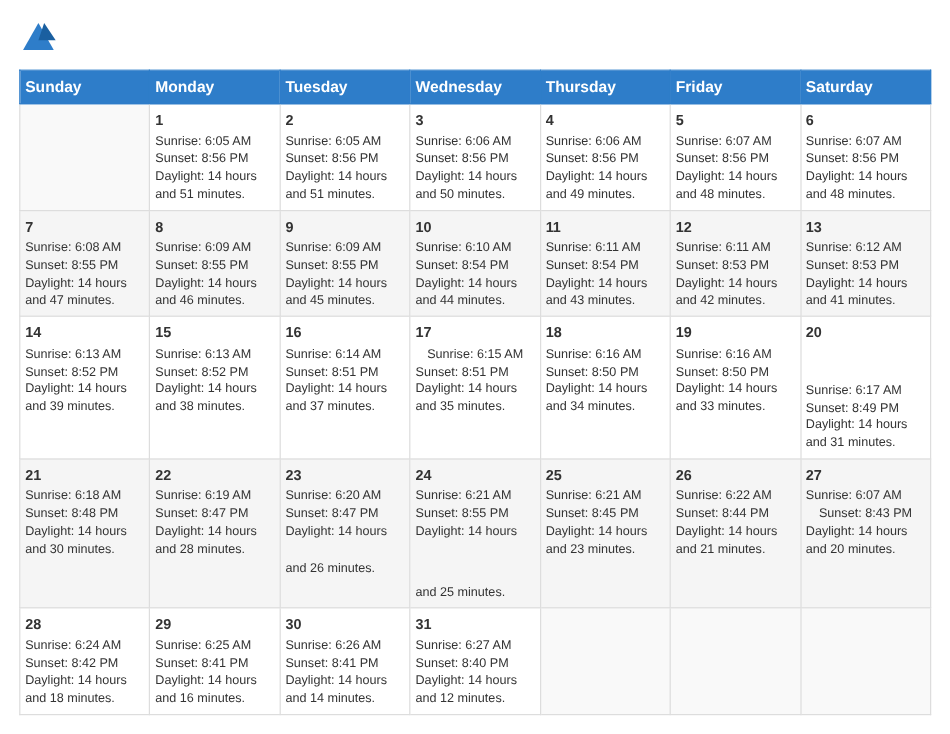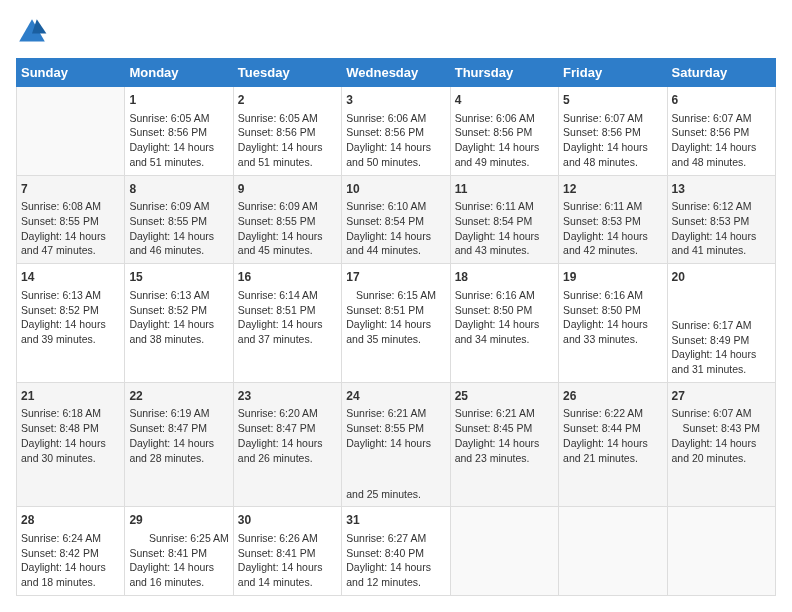--- a/index.html
+++ b/index.html
@@ -283,21 +283,21 @@
           <span style="display: block;">Sunrise: 6:19 AM</span>
           <span style="display: block;">Sunset: 8:47 PM</span>
           <span style="display: block;">Daylight: 14 hours</span>
           <span style="display: block;">and 28 minutes.</span>
         </td>
         <td>
           <span class="day-num">23</span>
           <span style="display: block;">Sunrise: 6:20 AM</span>
           <span style="display: block;">Sunset: 8:47 PM</span>
           <span style="display: block;">Daylight: 14 hours</span>
-          <span style="display: block;">and 26 minutes.</span>
+          <span style="display: block; margin-top: 16px;">and 26 minutes.</span>
         </td>
         <td>
           <span class="day-num">24</span>
           <span style="display: block;">Sunrise: 6:21 AM</span>
           <span style="display: block;">Sunset: 8:55 PM</span>
           <span style="display: block;">Daylight: 14 hours</span>
           <span style="display: block; margin-top: 36px;">and 25 minutes.</span>
         </td>
         <td>
           <span class="day-num">25</span>
@@ -324,21 +324,21 @@
       <tr>
         <td>
           <span class="day-num">28</span>
           <span style="display: block;">Sunrise: 6:24 AM</span>
           <span style="display: block;">Sunset: 8:42 PM</span>
           <span style="display: block;">Daylight: 14 hours</span>
           <span style="display: block;">and 18 minutes.</span>
         </td>
         <td>
           <span class="day-num">29</span>
-          <span style="display: block; text-align: right;">Sunrise: 6:25 AM</span>
+          <span style="display: block;">Sunrise: 6:25 AM</span>
           <span style="display: block;">Sunset: 8:41 PM</span>
           <span style="display: block;">Daylight: 14 hours</span>
           <span style="display: block;">and 16 minutes.</span>
         </td>
         <td>
           <span class="day-num">30</span>
           <span style="display: block;">Sunrise: 6:26 AM</span>
           <span style="display: block;">Sunset: 8:41 PM</span>
           <span style="display: block;">Daylight: 14 hours</span>
           <span style="display: block;">and 14 minutes.</span>

